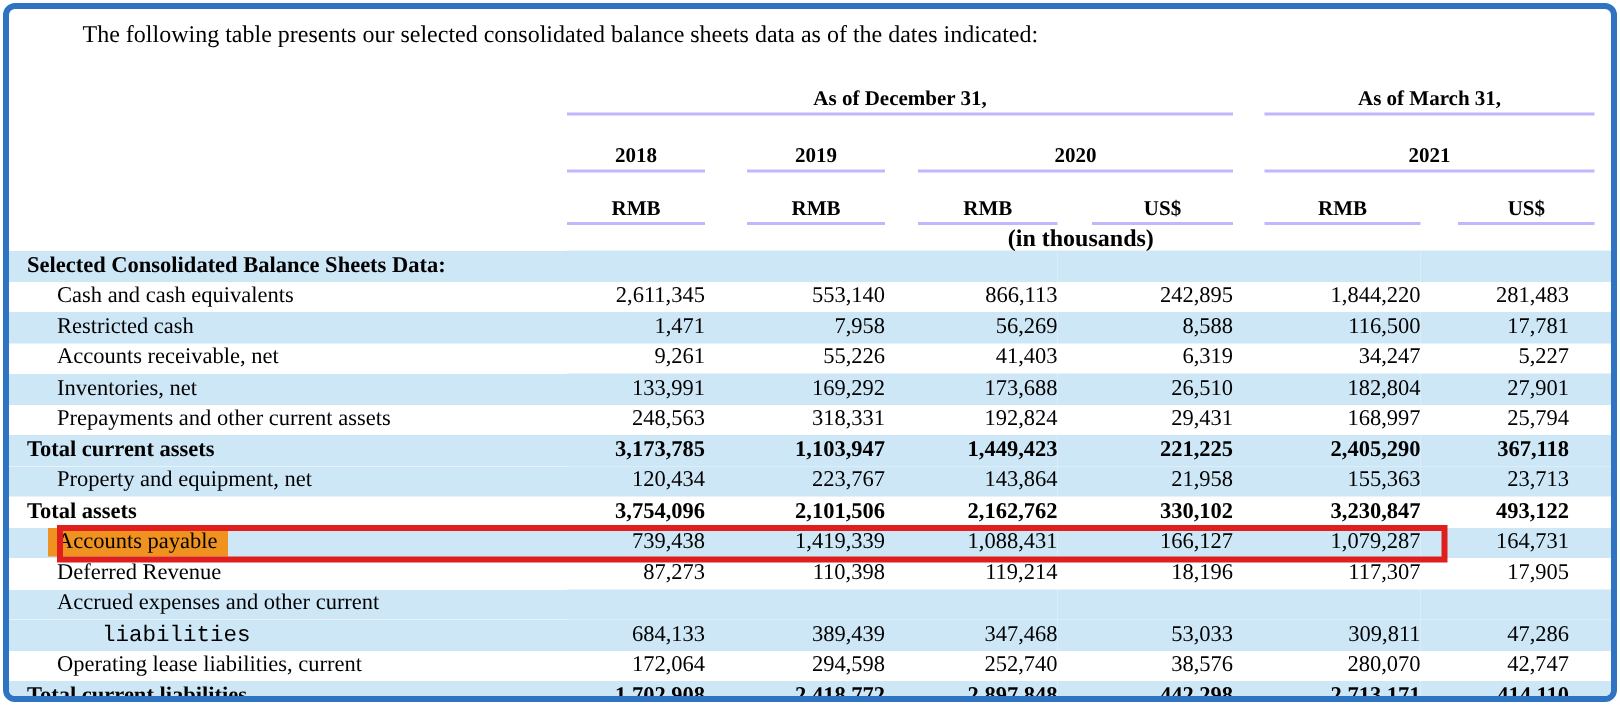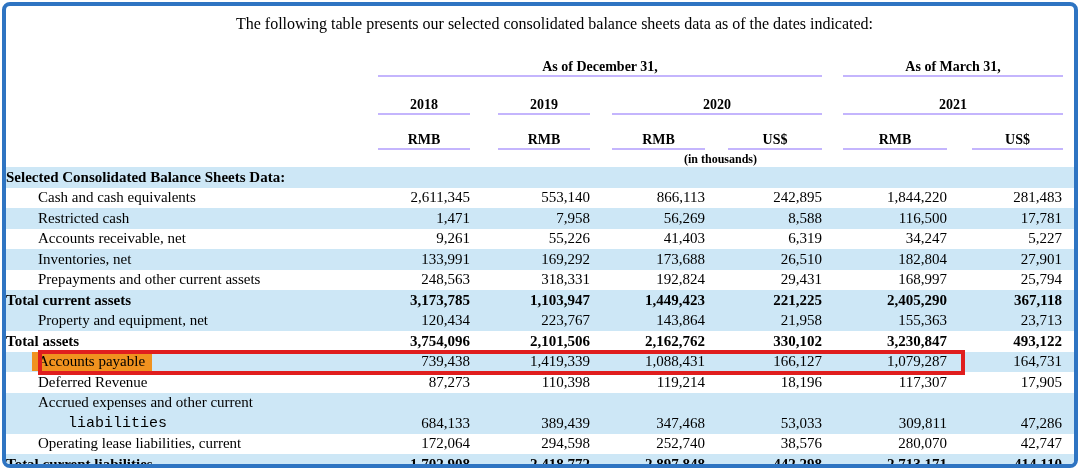--- a/index.html
+++ b/index.html
@@ -12,21 +12,20 @@
     position: absolute; inset: 2px;
     border: 4px solid var(--page_border, #2e74c2);
     border-radius: 8px;
     overflow: hidden;
     background: #fff;
   }
   .intro {
     margin: 8px 20px 0 49px;
     font-size: 16px;
     line-height: 19px;
-    text-align: center;
   }
   table.bs {
     border-collapse: collapse;
     table-layout: fixed;
     width: 1068px;
     margin-top: 22px;
     font-size: 15px;
   }
   table.bs td { padding: 0; overflow: visible; }
   
@@ -47,34 +46,34 @@
   .mC2 { margin-left: 28px; }
   .mC3 { margin-left: 22px; }
   .mC4 { margin-left: 23px; }
   .mC5 { margin-left: 21px; }
   .mC6 { margin-left: 25px; margin-right: 11px; }
   .mG0 { margin-left: 0; }
   .mG1 { margin-left: 21px; margin-right: 11px; }
   .note {
     text-align: center;
     font-weight: bold;
-    font-size: 12px;
+    font-size: 16px;
     margin-right: 11px;
     line-height: 15px;
   }
   
   tbody td { height: 20.5px; vertical-align: middle; }
   tr.shaded { background: var(--stripe, #cde7f6); }
   tr.bold { font-weight: bold; }
   td.lbl { position: relative; white-space: nowrap; }
-  td.lbl.i0 { }
+  td.lbl.i0 { padding-left: 12px; }
   td.lbl.i1 { padding-left: 32px; }
   td.lbl.i2 { padding-left: 62px; font-family: Liberation Mono, monospace; }
   td.num { text-align: right; padding-right: 5px; white-space: nowrap; }
-  td.num.last { padding-right: 12px; }
+  td.num.last { padding-right: 28px; }
   span.hl {
     display: inline-block;
     background: var(--highlight, #f0921f);
     padding: 1px 7px 1px 6px;
     margin-left: -6px;
   }
   .redbox {
     position: absolute;
     box-sizing: border-box;
     left: 32px; top: -2px;

